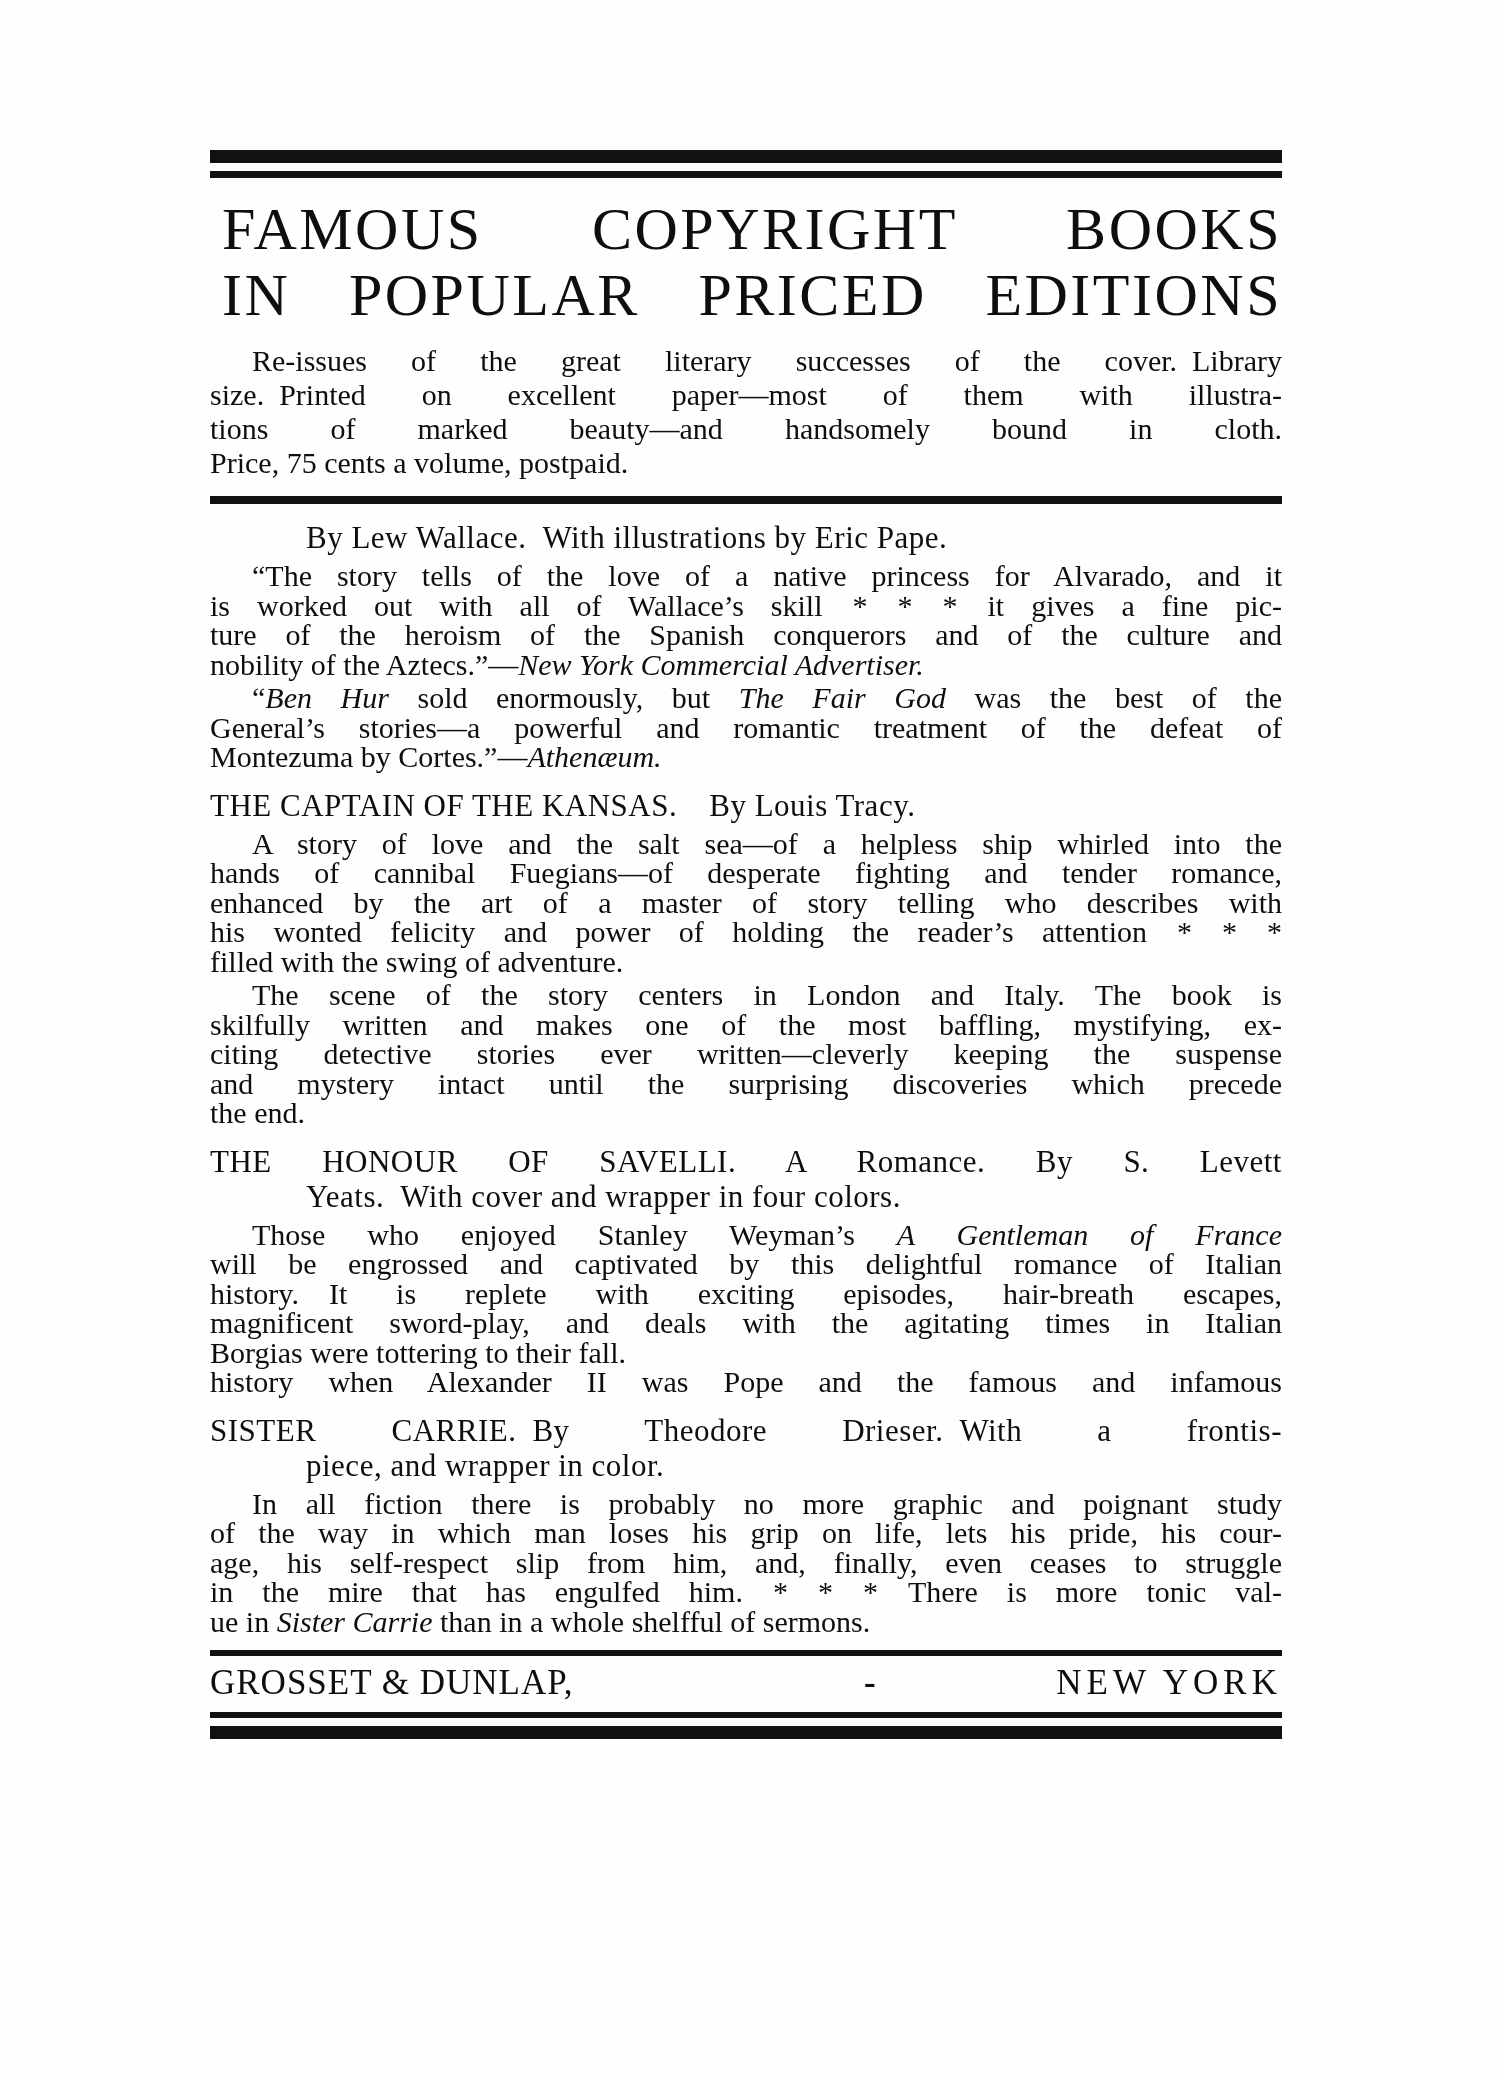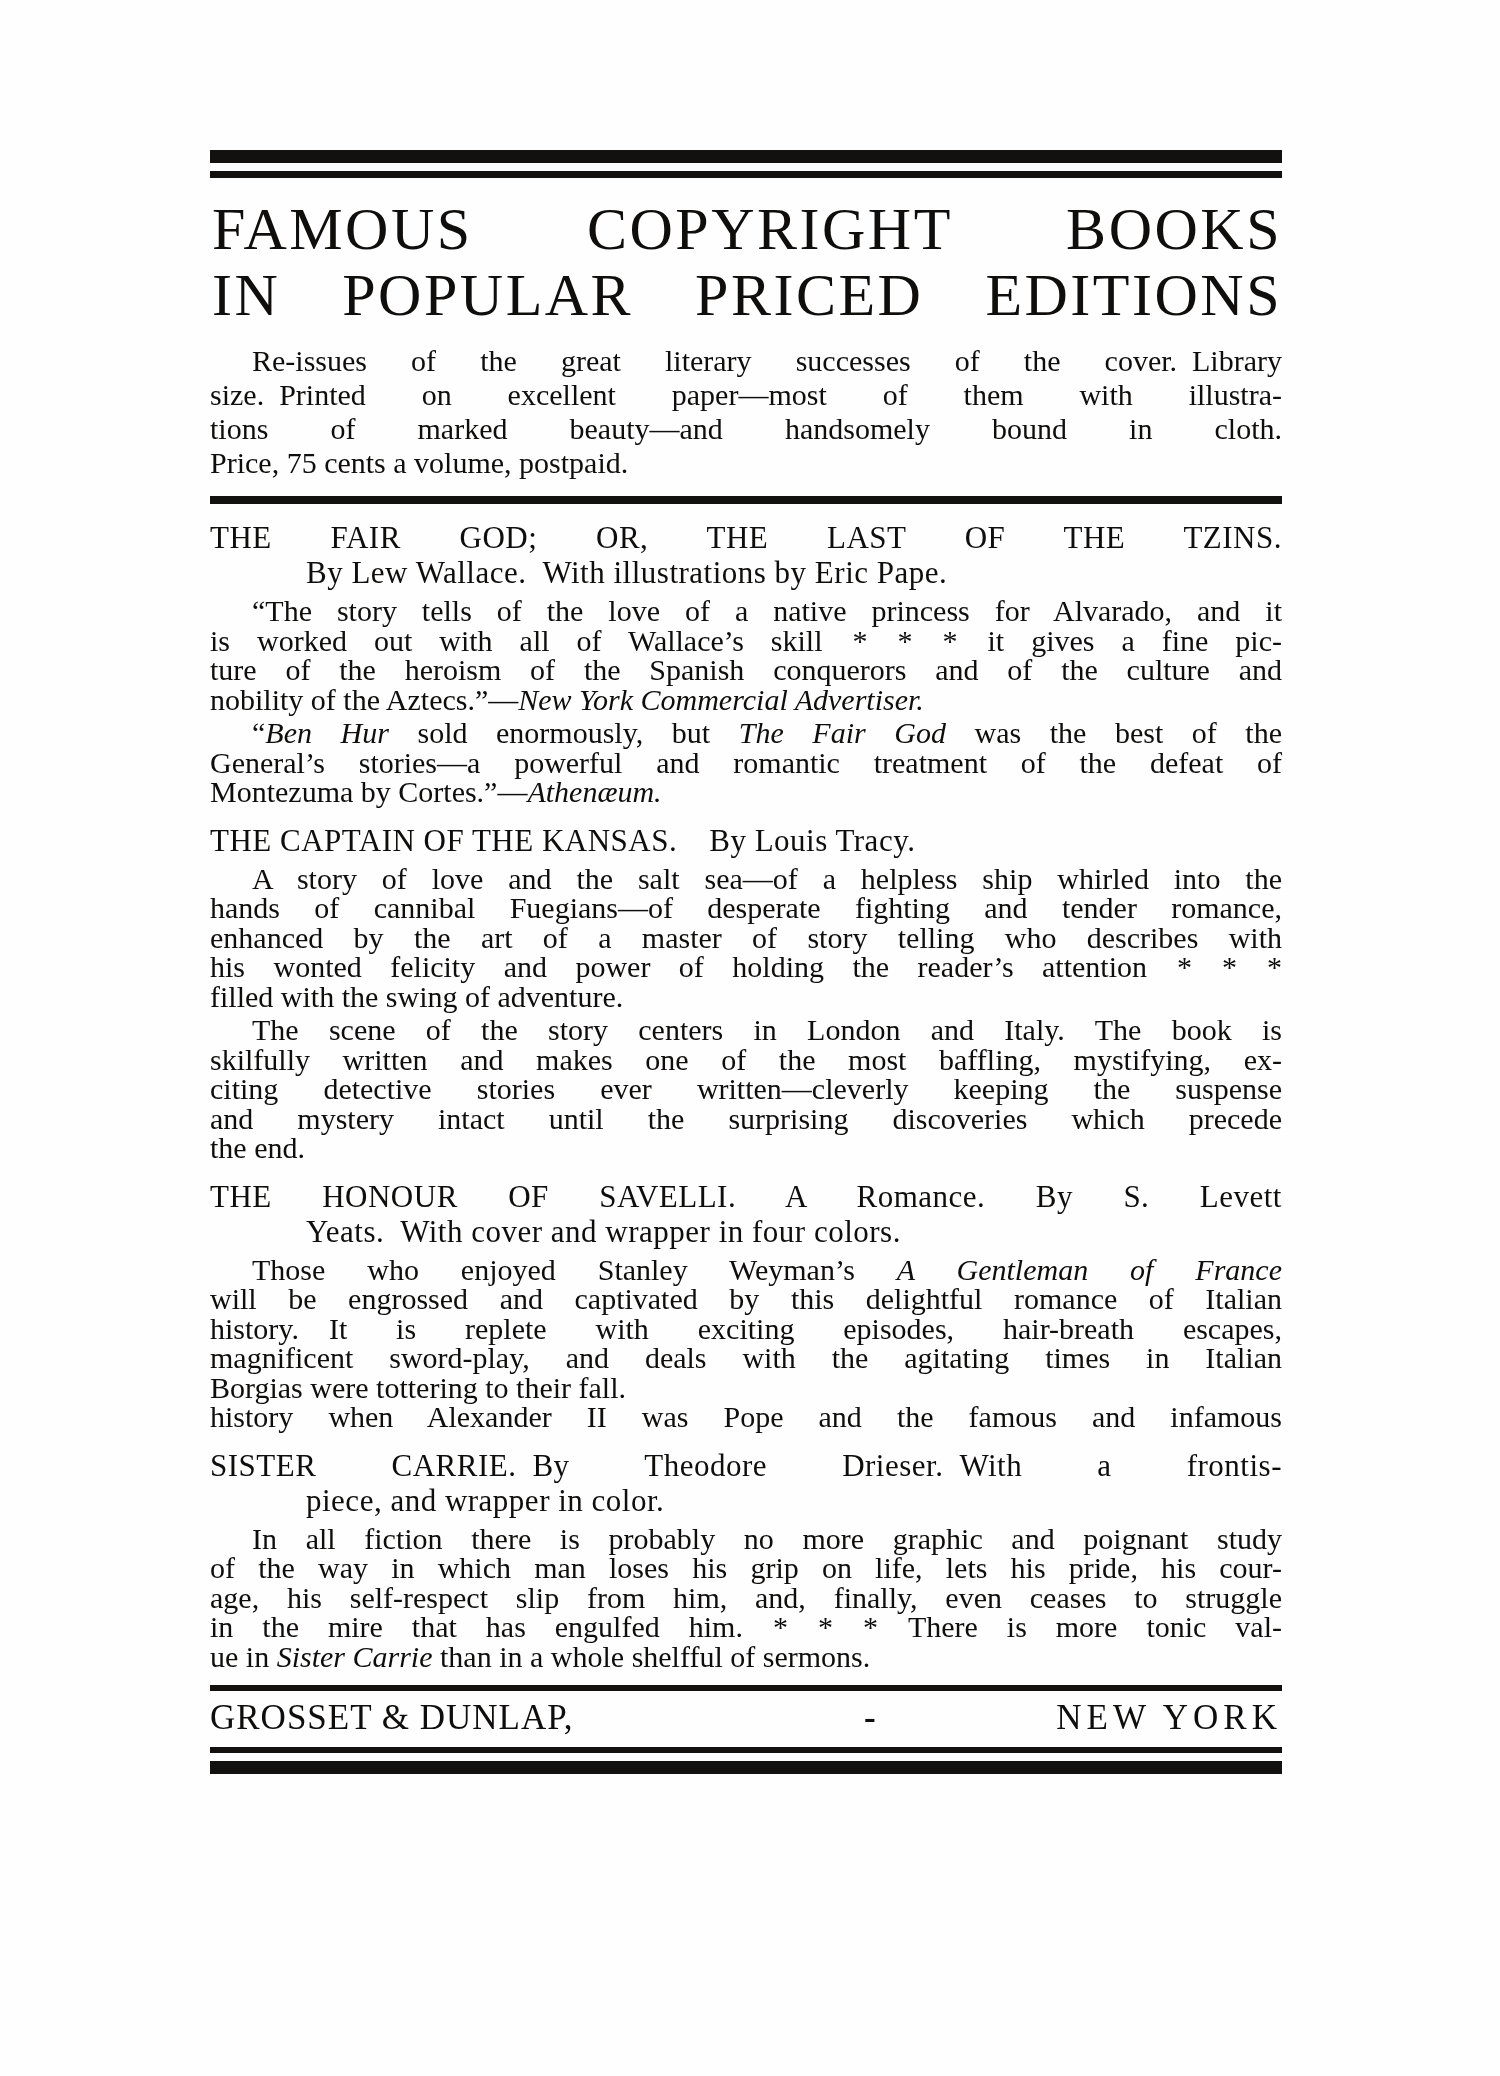--- a/index.html
+++ b/index.html
@@ -18,21 +18,21 @@
     top: 0;
     width: 1072px;
   }
   .rule { background:#121110; }
   .rule.thick { height: 13px; }
   .rule.thin  { height: 7px; }
   .top-thick { margin-top: 150px; }
   .top-thin  { margin-top: 8px; }
   .mid-rule  { height: 8px; margin-top: 16px; }
 
-  h1.title { margin: 18px 0 0 2px; font-weight: 400; }
+  h1.title { margin: 18px 0 0 12px; font-weight: 400; }
   .tline {
     font-size: 60px;
     line-height: 66px;
     letter-spacing: 2.5px;
     text-align: justify;
     text-align-last: justify;
     white-space: normal;
   }
 
   .line { text-align: justify; text-align-last: justify; }
@@ -93,21 +93,20 @@
         <div class="line"><span>size. Printed on excellent paper—most of them with illustra-</span></div>
         <div class="line"><span>tions of marked beauty—and handsomely bound in cloth.</span></div>
         <div class="line flush"><span>Price, 75 cents a volume, postpaid.</span></div>
       </div>
 
     <div class="rule mid-rule"></div>
 
     <div id="books">
   <section class="book">
     <h2 class="bhead">
-            <div class="line"><span>THE FAIR GOD; OR, THE LAST OF THE TZINS.</span></div>
             <div class="line cont"><span>By Lew Wallace. With illustrations by Eric Pape.</span></div>
           </h2>
   <div class="para">
             <div class="line ind"><span>“The story tells of the love of a native princess for Alvarado, and it</span></div>
             <div class="line"><span>is worked out with all of Wallace’s skill  *  *  *  it gives a fine pic-</span></div>
             <div class="line"><span>ture of the heroism of the Spanish conquerors and of the culture and</span></div>
             <div class="line flush"><span>nobility of the Aztecs.”—</span><span class="it">New York Commercial Advertiser.</span></div>
           </div>
           <div class="para">
             <div class="line ind"><span>“</span><span class="it">Ben Hur</span><span> sold enormously, but </span><span class="it">The Fair God</span><span> was the best of the</span></div>

